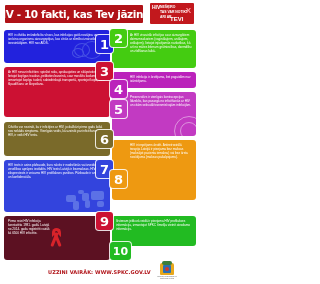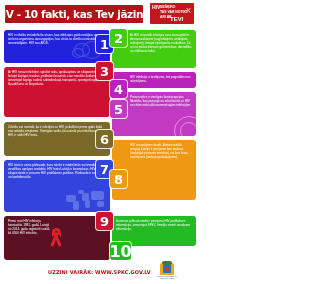--- a/index.html
+++ b/index.html
@@ -47,21 +47,21 @@
   .panel.dark p { color:#ffffff; }
 
   .badge {
     position:absolute; width:17px; height:18px; border-radius:3px;
     display:flex; align-items:center; justify-content:center;
     color:#ffffff; font-weight:bold; font-size:13px;
     font-family:"DejaVu Sans", sans-serif;
     z-index:6;
     box-shadow:0 0 0 1px rgba(255,255,255,0.85);
   }
-  .badge.wide { width:21px; font-size:16px; }
+  .badge.wide { width:21px; font-size:11px; }
 
   
   .footer { position:absolute; left:0; bottom:0; width:200px; height:22px; }
   .footer-url {
     position:absolute; left:48px; top:7px;
     color:#b01217; font-weight:bold; font-size:5px; letter-spacing:0.1px;
     font-family:"DejaVu Sans", sans-serif;
   }
   .emblem { position:absolute; left:158px; top:1px; width:18px; height:16px; }
   .emblem-cap { position:absolute; left:2px; top:0px; width:14px; height:12px; background:#e8a81c; border-radius:2px 2px 1px 1px; }

